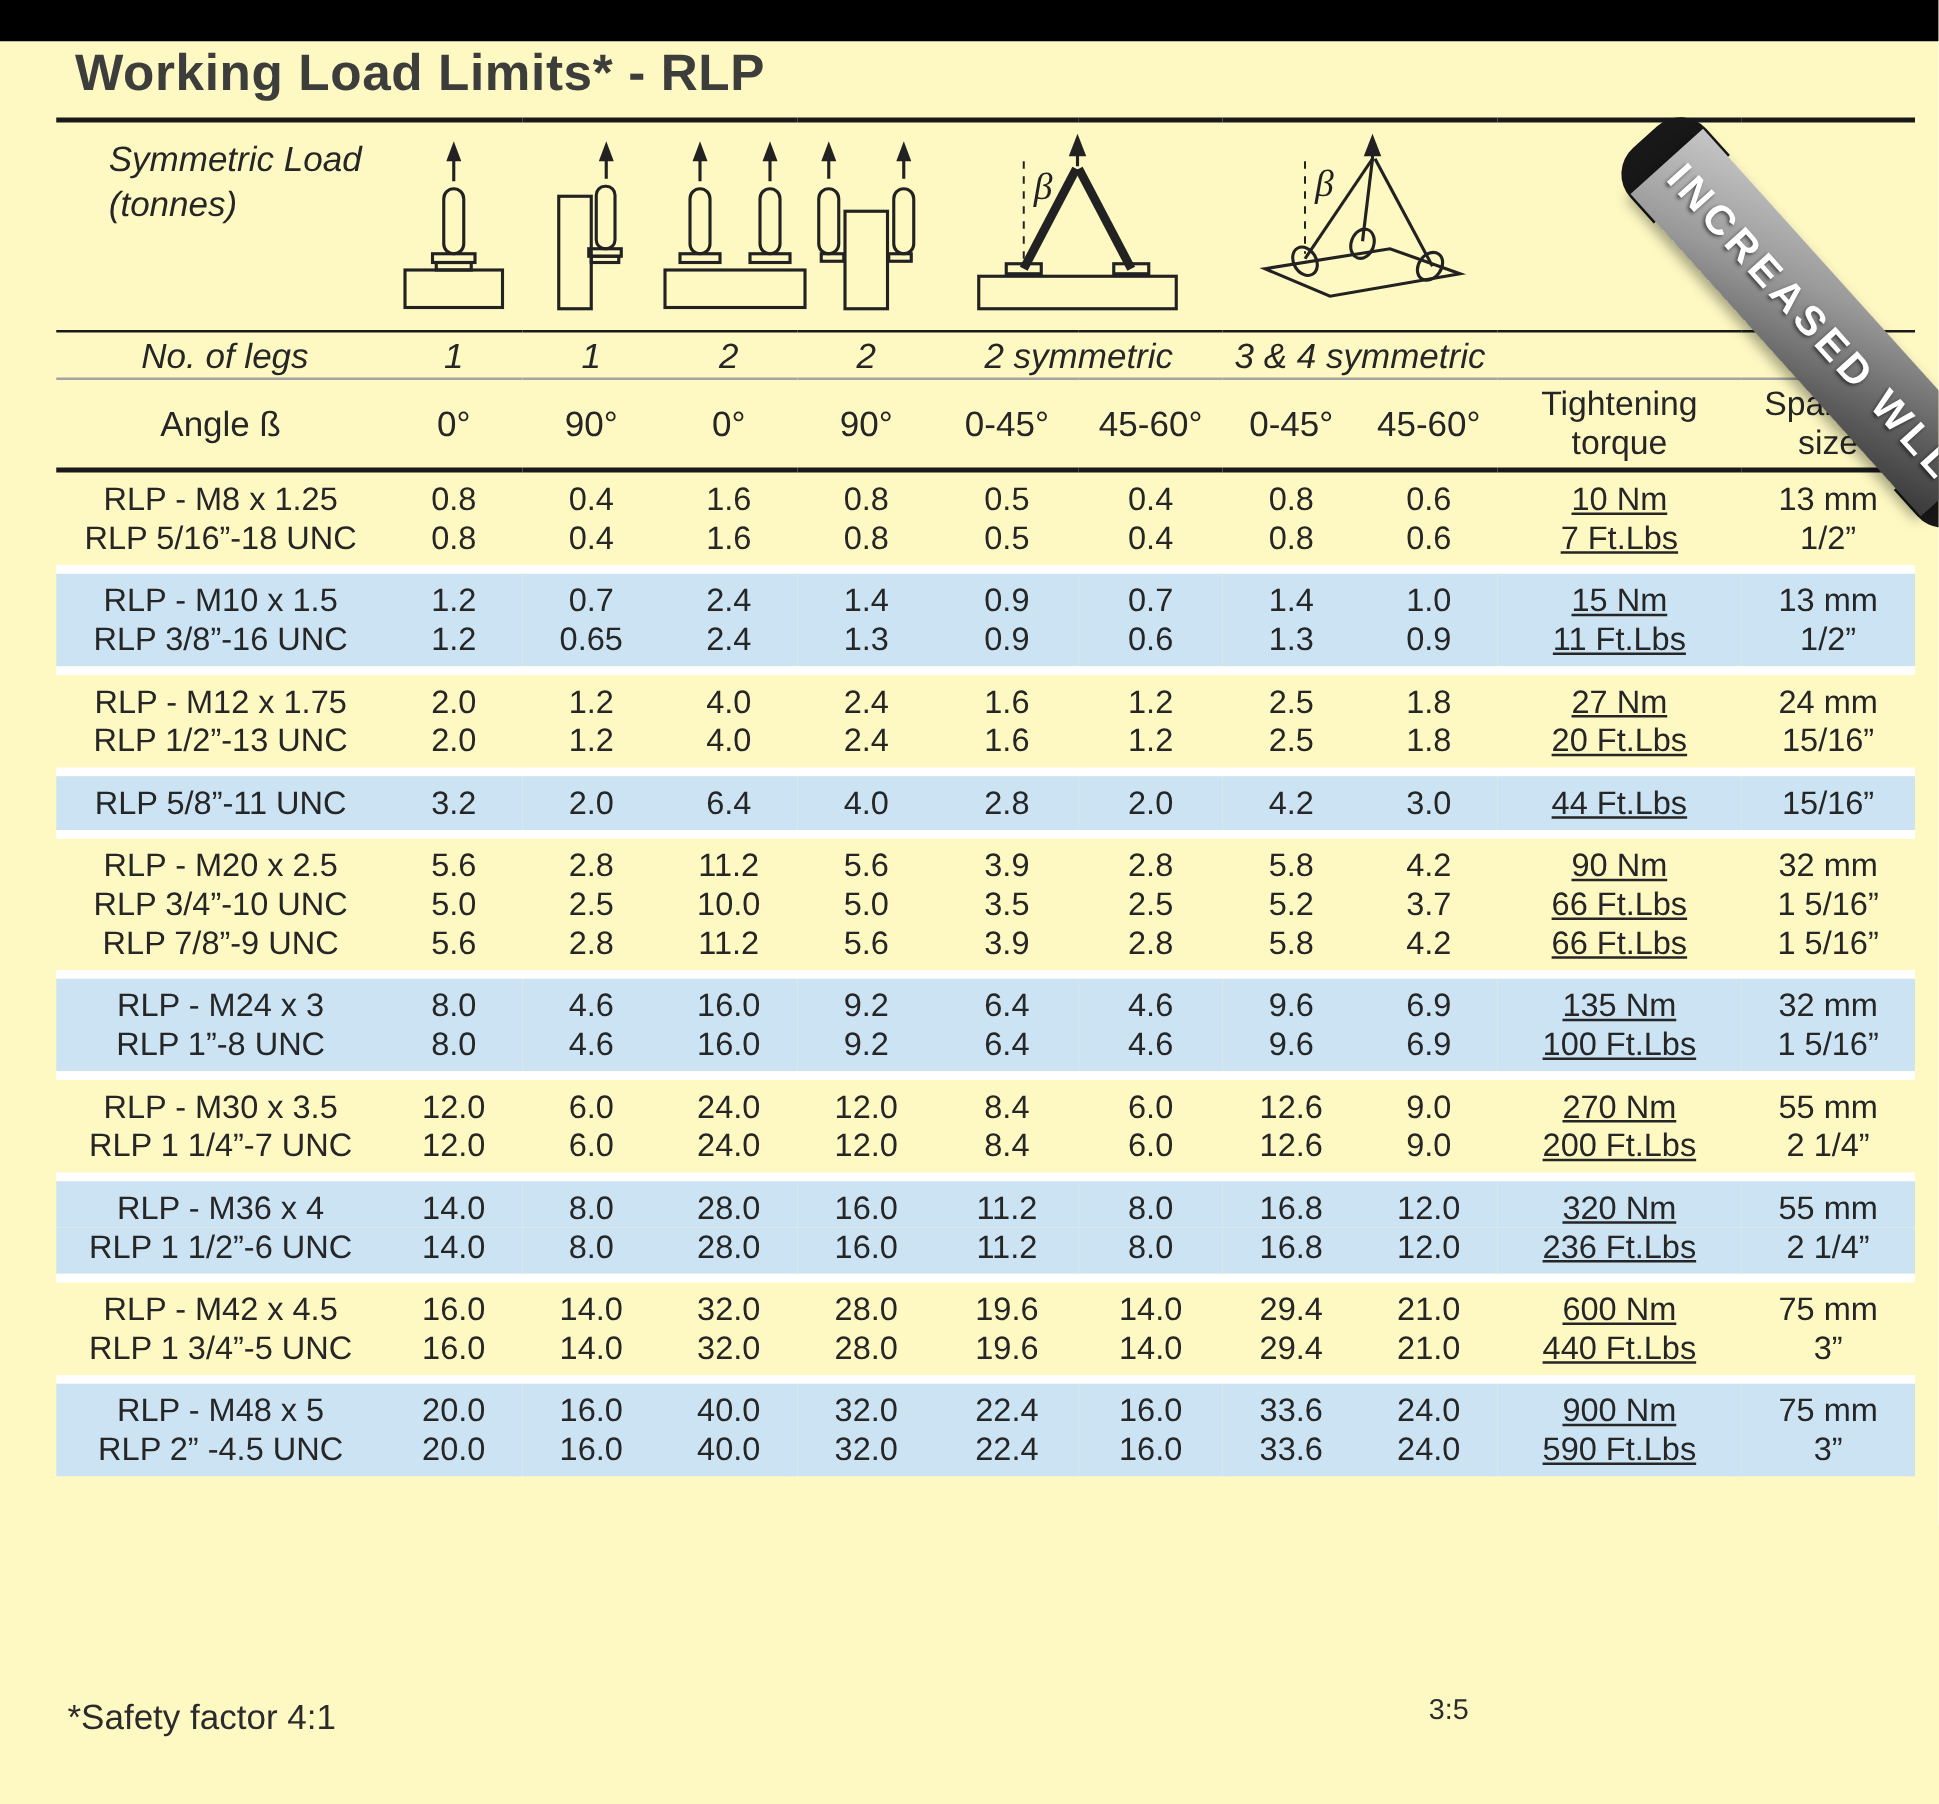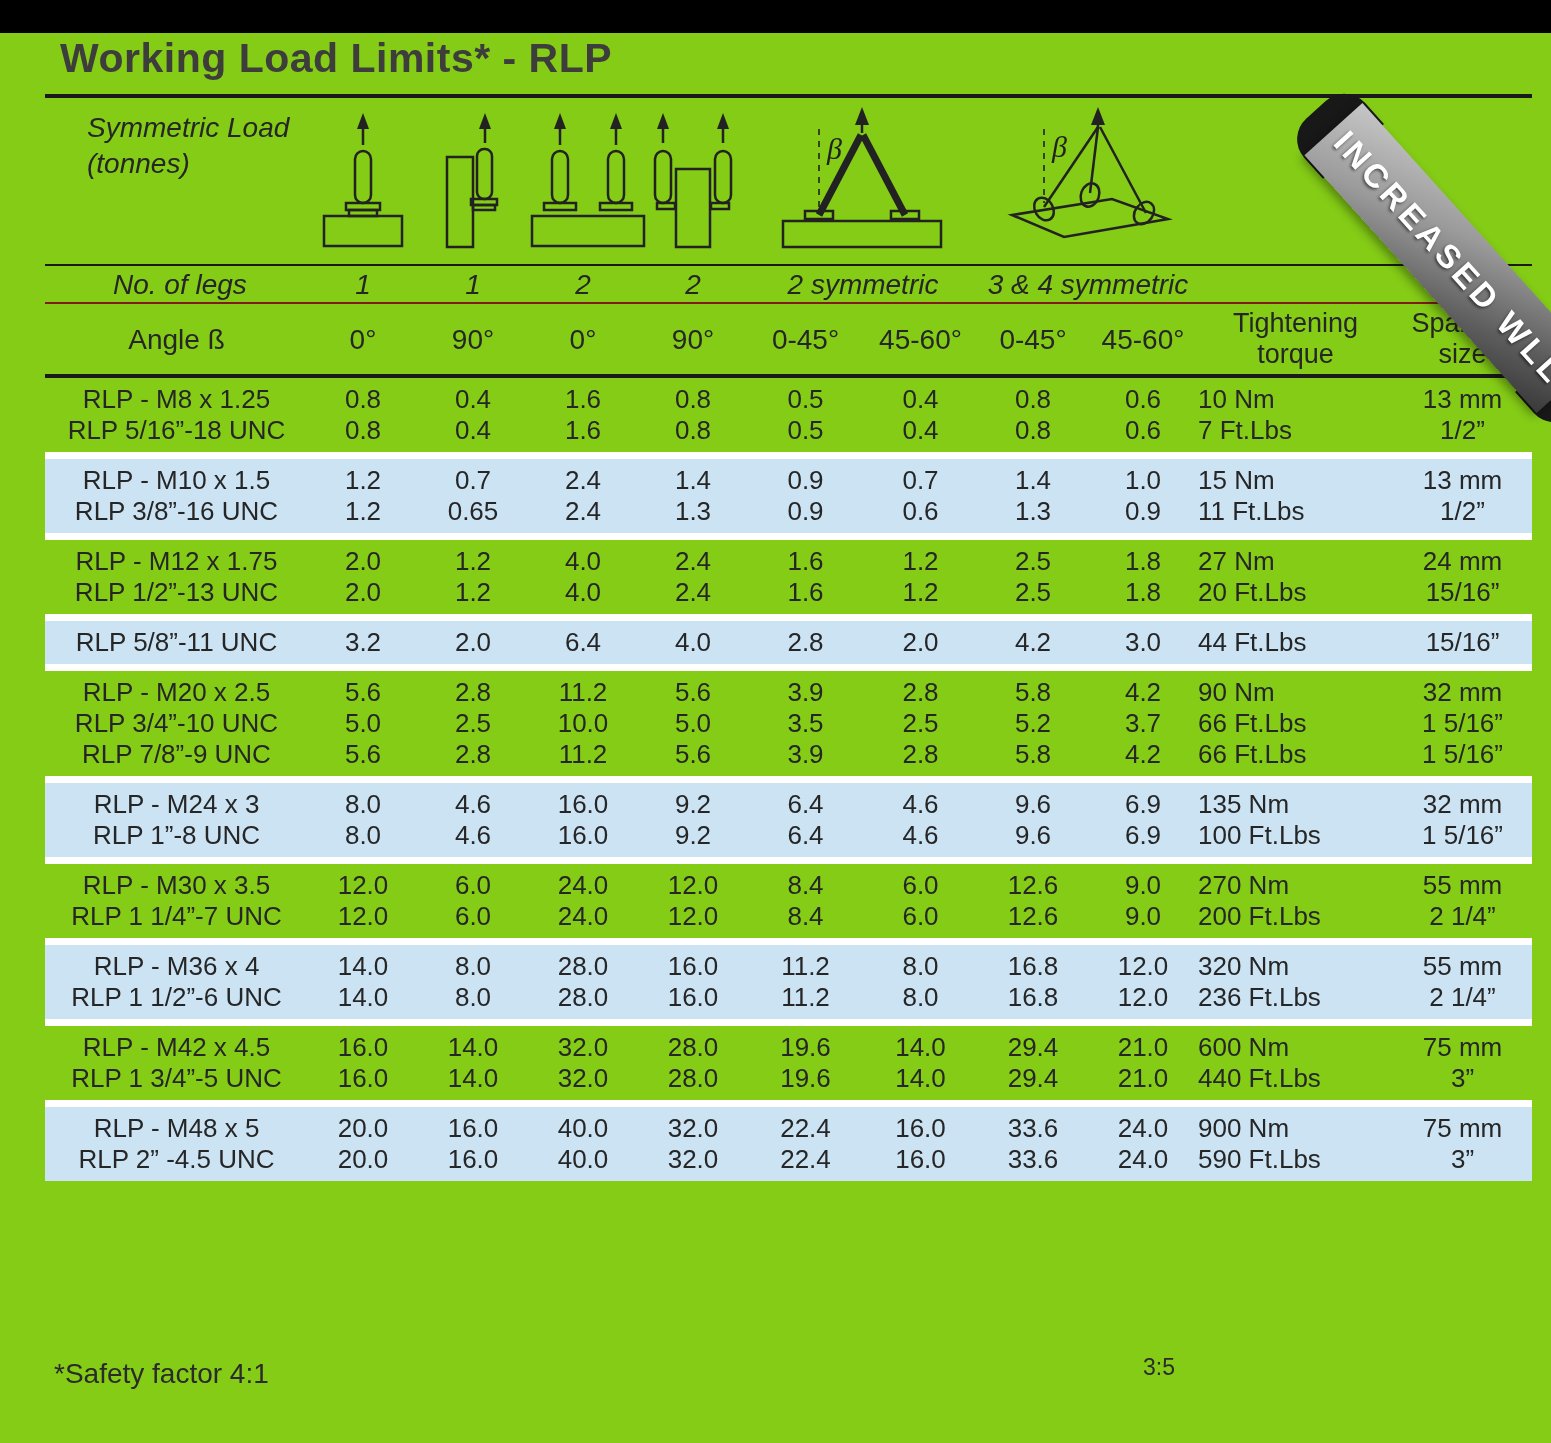--- a/index.html
+++ b/index.html
@@ -1,19 +1,19 @@
 <!DOCTYPE html>
 <html><head>
 <meta charset="utf-8">
 <style>
   html,body{margin:0;padding:0;background:#ffffff;}
   .page{
     position:relative;
     width:1551px;height:1443px;
-    background:#84cc16;
+    background:#fef9c3;
     overflow:hidden;
     font-family:"Liberation Sans", sans-serif;
     color:#262626;
   }
   .topbar{position:absolute;left:0;top:0;width:1551px;height:33px;background:#000;}
   h1.title{
     margin:34px 0 0 60px;
     font-size:41px;line-height:48px;
     font-weight:700;color:#3d3d3c;letter-spacing:0.5px;
   }
@@ -29,37 +29,37 @@
   tr.r-picto td{
     border-top:4px solid #1a1a1a;
     border-bottom:2px solid #1a1a1a;
     height:148px;vertical-align:bottom;padding-bottom:6px;
   }
   tr.r-picto td.loadhdr{
     vertical-align:top;padding-top:12px;padding-left:42px;
     font-style:italic;font-size:28px;line-height:36px;
   }
   tr.r-legs td{
-    border-bottom:2px solid #7f1d1d;
+    border-bottom:2px solid #a3a3a3;
     height:36px;font-style:italic;font-size:28px;text-align:center;
   }
   tr.r-legs td.legslbl{text-align:left;padding-left:68px;}
   tr.r-angle td{
     border-bottom:4px solid #1a1a1a;
     height:70px;font-size:28px;text-align:center;
   }
   tr.r-angle td.h2line{line-height:31px;font-size:27px;}
   
   tbody.gap td{height:7px;line-height:7px;background:#fff;}
   tbody.group tr:first-child td{padding-top:6px;}
   tbody.group tr:last-child td{padding-bottom:6px;}
   tbody.hl{background:#cbe3f3;}
   td.label{text-align:center;padding-left:10px;white-space:nowrap;}
   td.num{text-align:center;}
-  td.torque{text-align:left;padding-left:40px;white-space:nowrap;}
+  td.torque{text-align:center;padding-left:40px;white-space:nowrap;text-decoration:underline;}
   td.spanner{text-align:center;padding-left:16px;white-space:nowrap;}
   td.icon{text-align:center;}
   td.icon svg{display:inline-block;}
   
   .pict{stroke:#222;fill:none;stroke-width:2.5;}
   .pict-fill{fill:#222;stroke:none;}
   .pict-thick{stroke:#222;fill:none;stroke-width:7;}
   .pict-dash{stroke:#222;fill:none;stroke-width:1.6;stroke-dasharray:6 6;}
   .beta-txt{font-family:"Liberation Serif", serif;font-style:italic;font-size:30px;fill:#222;}
   

